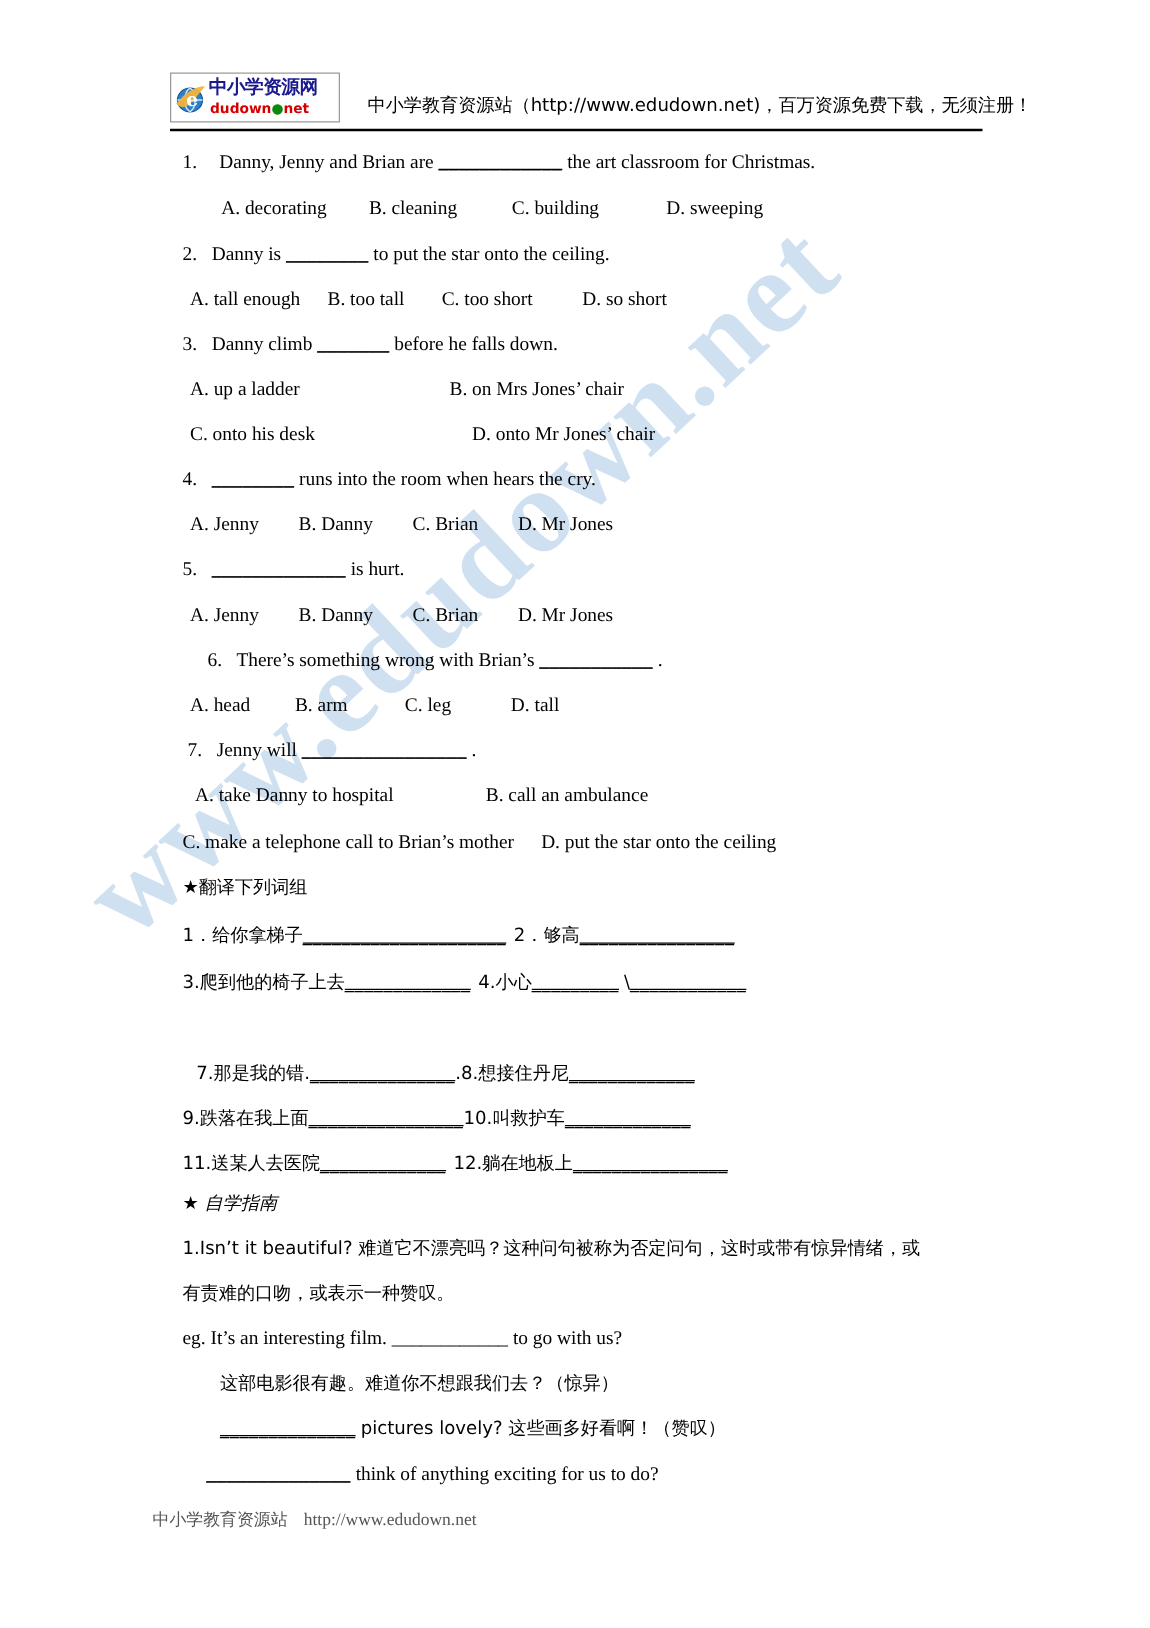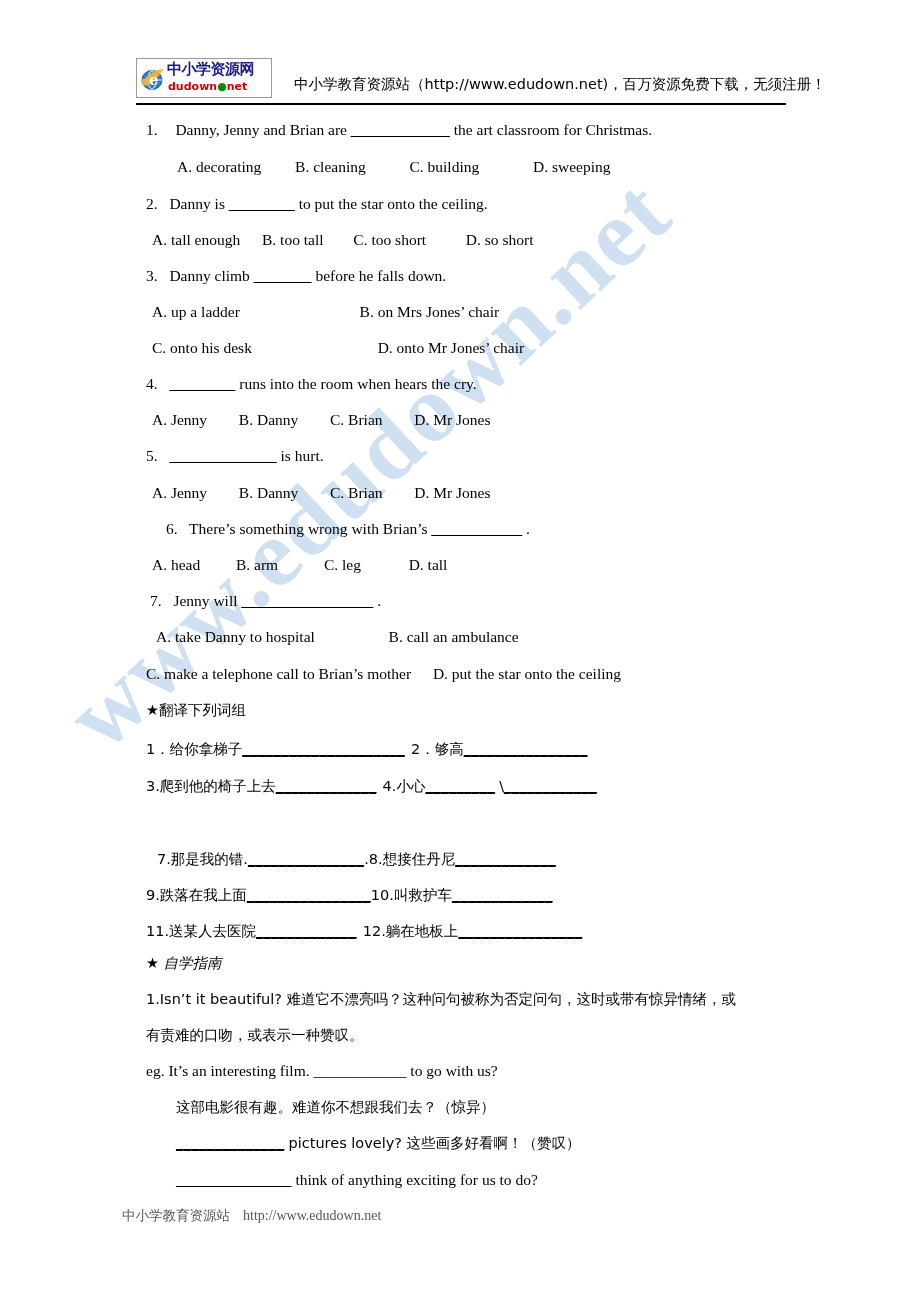--- a/index.html
+++ b/index.html
@@ -331,21 +331,21 @@
   <div class="line cn" style="left:146px; top:1026px;">有责难的口吻，或表示一种赞叹。</div>
 
   <div class="line" style="left:146px; top:1062px;">eg. It’s an interesting film. ____________ to go with us?</div>
 
   <div class="line cn" style="left:176px; top:1098px;">这部电影很有趣。难道你不想跟我们去？（惊异）</div>
 
   <div class="line cn" style="left:176px; top:1134px;">
     <span class="blank">______________</span><span style="display:inline-block;width:4px"></span><span>pictures lovely? 这些画多好看啊！（赞叹）</span>
   </div>
 
-  <div class="line" style="left:176px; top:1171px;">
+  <div class="line" style="left:165px; top:1171px;">
     <span class="blank">______________</span><span style="display:inline-block;width:4px"></span><span>think of anything exciting for us to do?</span>
   </div>
 
   <div id="footer">
     <span class="f-cn">中小学教育资源站</span>
     <span style="display:inline-block;width:6px"></span>
     <span>http://www.edudown.net</span>
   </div>
 
 </div>

